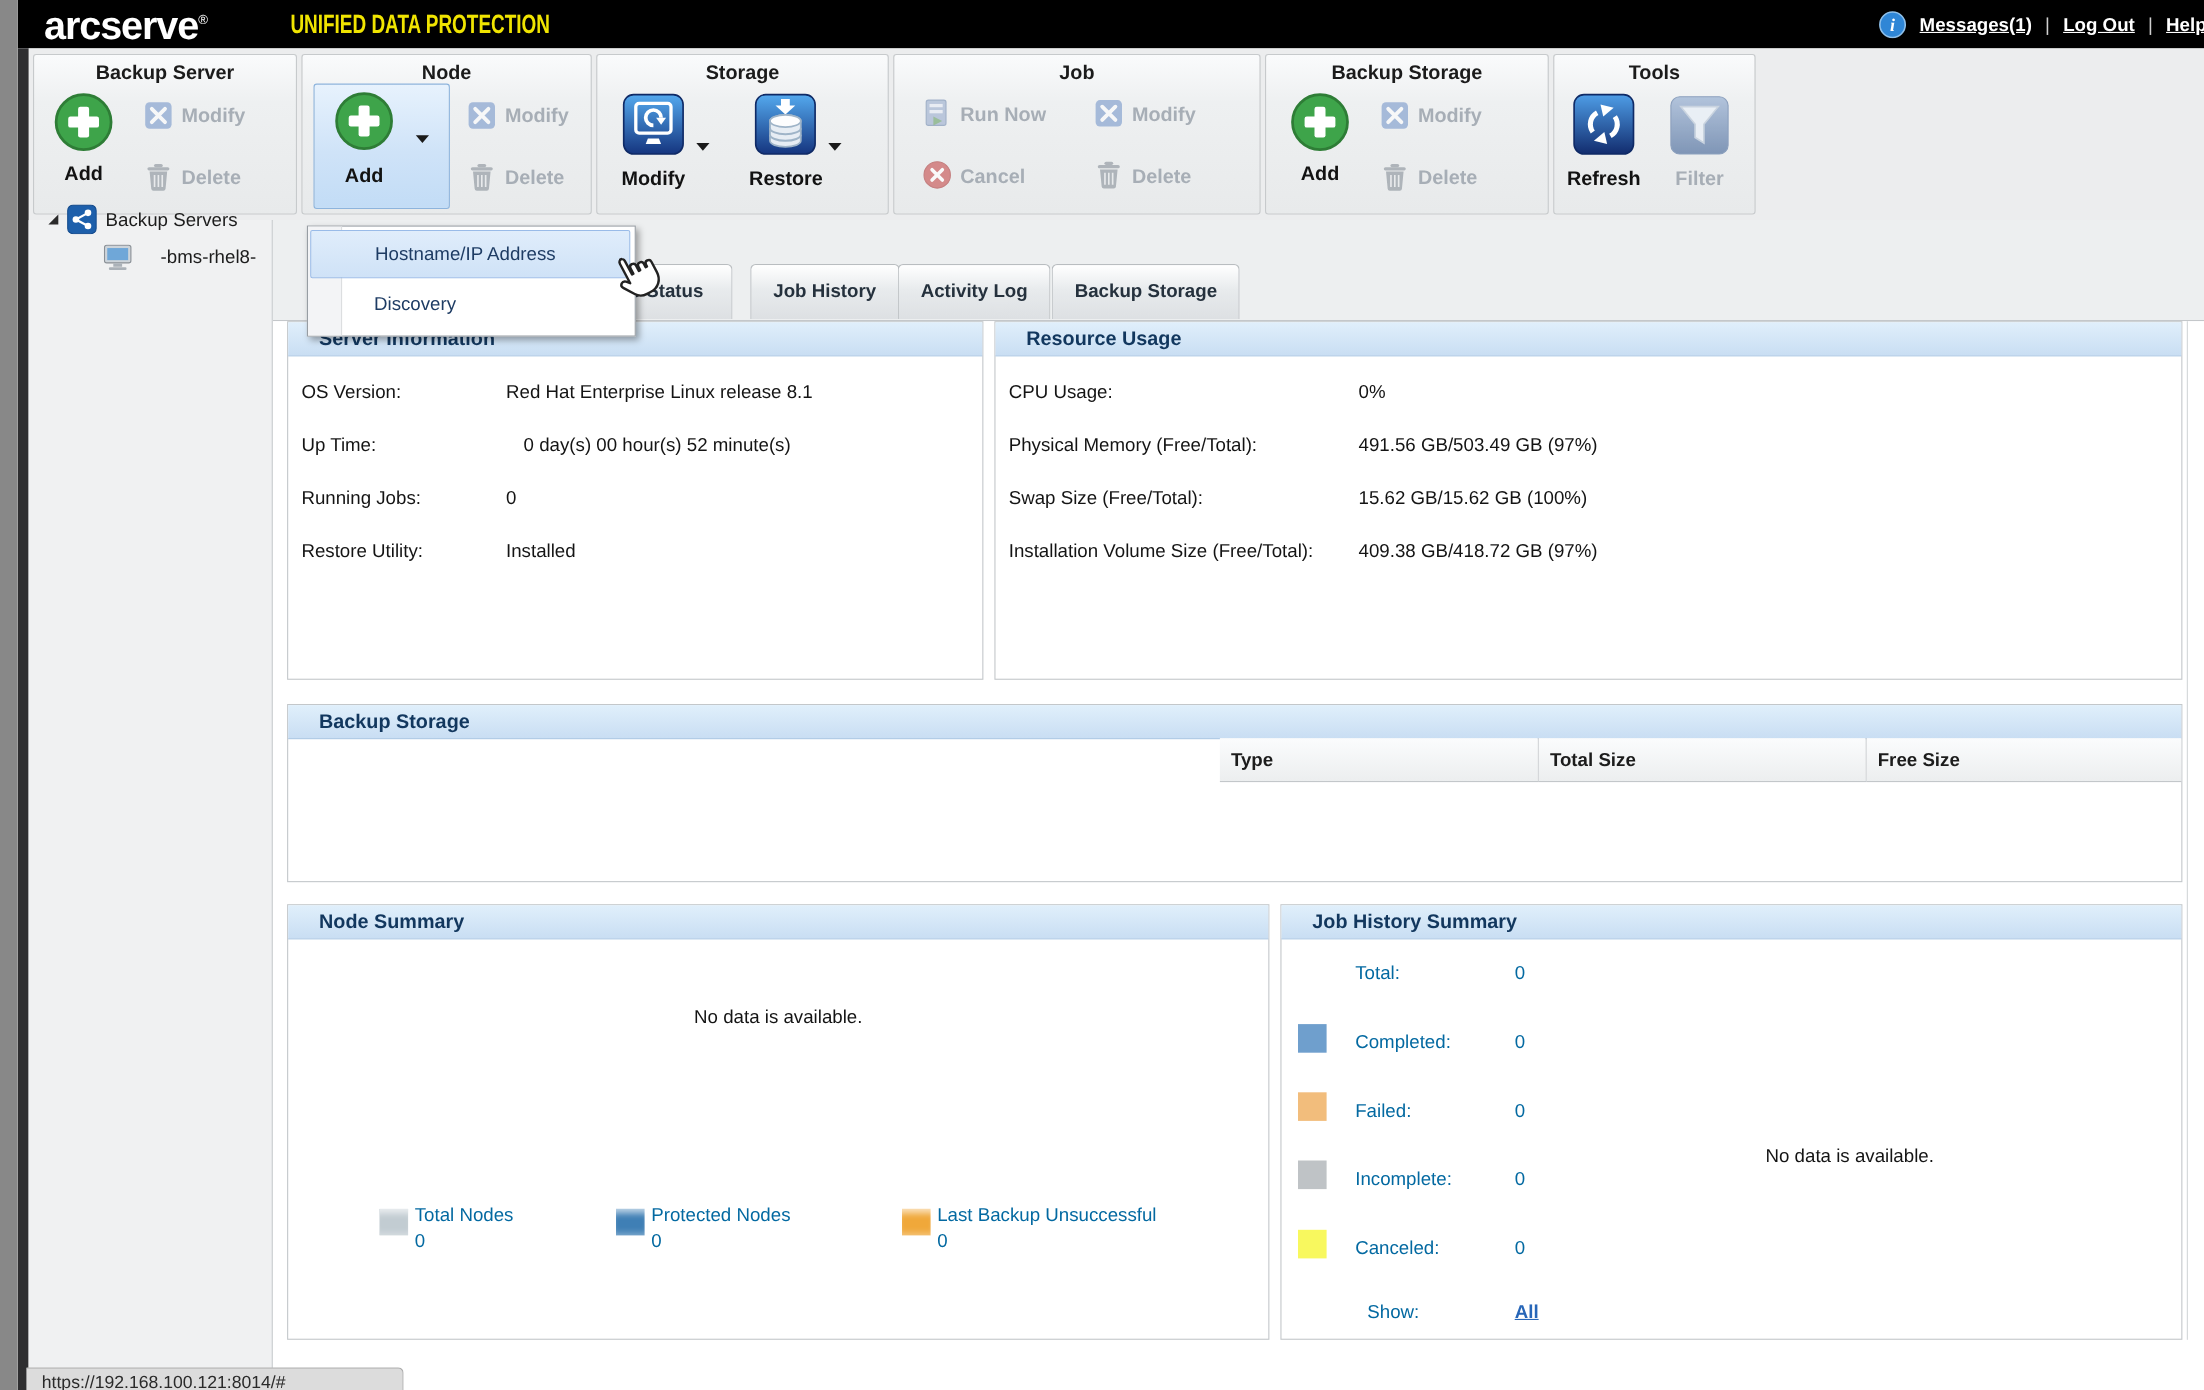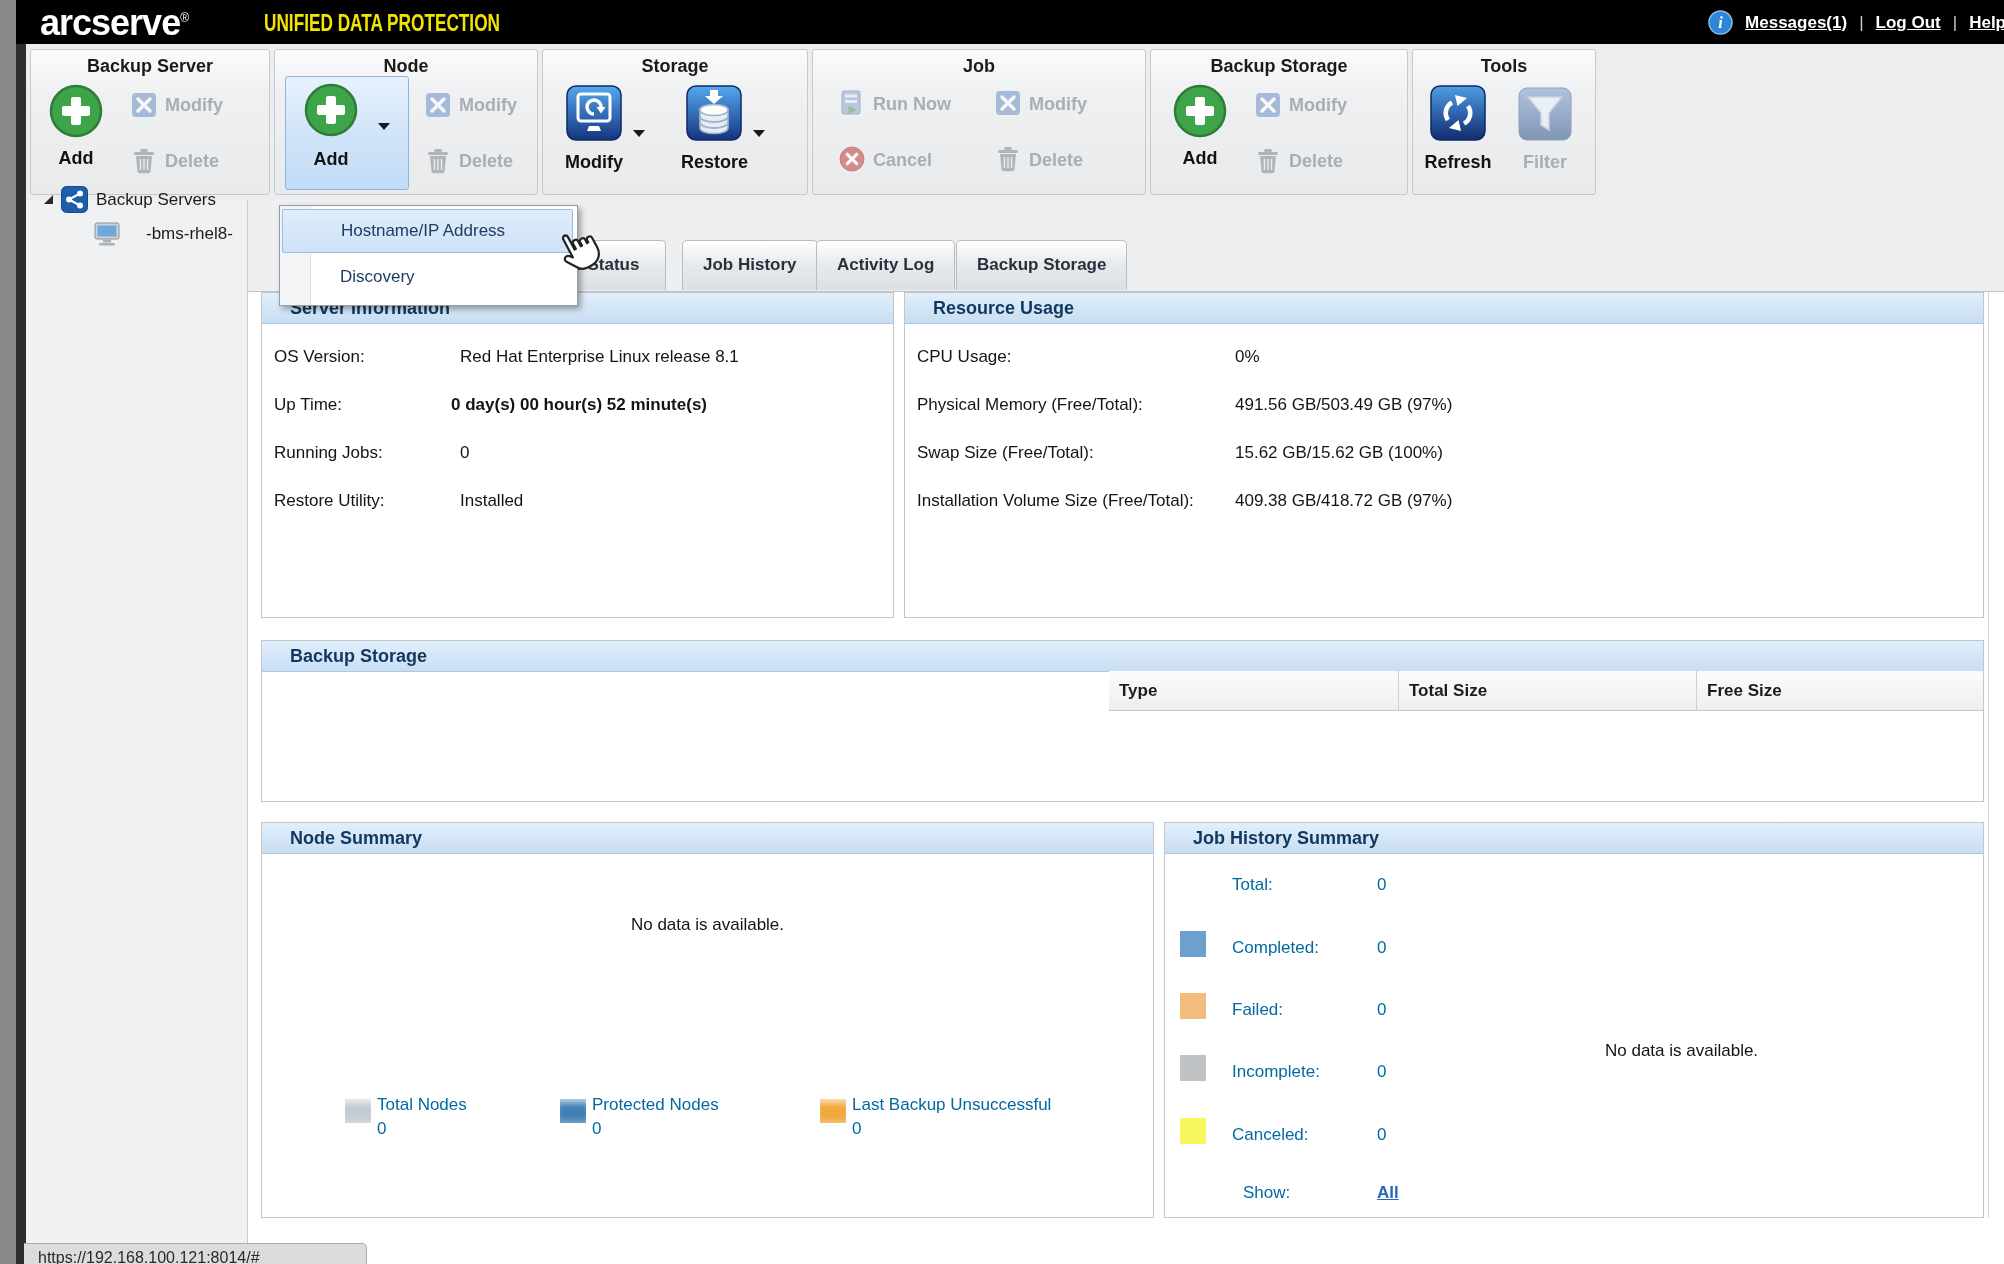--- a/index.html
+++ b/index.html
@@ -321,21 +321,21 @@
   <div class="tab" style="left:510px;width:140px;text-align:center;">Job Status</div>
   <div class="tab" style="left:666px;">Job History</div>
   <div class="tab" style="left:800px;">Activity Log</div>
   <div class="tab" style="left:940px;">Backup Storage</div>
 
   <div class="panel" style="left:245px;top:292px;width:633px;height:326px;">
     <div class="phead">Server Information</div>
     <div class="rowlabel" style="left:12px;top:54px;">OS Version:</div>
     <div class="rowvalue" style="left:198px;top:54px;">Red Hat Enterprise Linux release 8.1</div>
     <div class="rowlabel" style="left:12px;top:102px;">Up Time:</div>
-    <div class="rowvalue" style="left:189px;top:102px;font-weight:bold;">0 day(s) 00 hour(s) 52 minute(s)</div>
+    <div class="rowvalue" style="left:214px;top:102px;">0 day(s) 00 hour(s) 52 minute(s)</div>
     <div class="rowlabel" style="left:12px;top:150px;">Running Jobs:</div>
     <div class="rowvalue" style="left:198px;top:150px;">0</div>
     <div class="rowlabel" style="left:12px;top:198px;">Restore Utility:</div>
     <div class="rowvalue" style="left:198px;top:198px;">Installed</div>
   </div>
 
   <div class="panel" style="left:888px;top:292px;width:1080px;height:326px;">
     <div class="phead">Resource Usage</div>
     <div class="rowlabel" style="left:12px;top:54px;">CPU Usage:</div>
     <div class="rowvalue" style="left:330px;top:54px;">0%</div>

